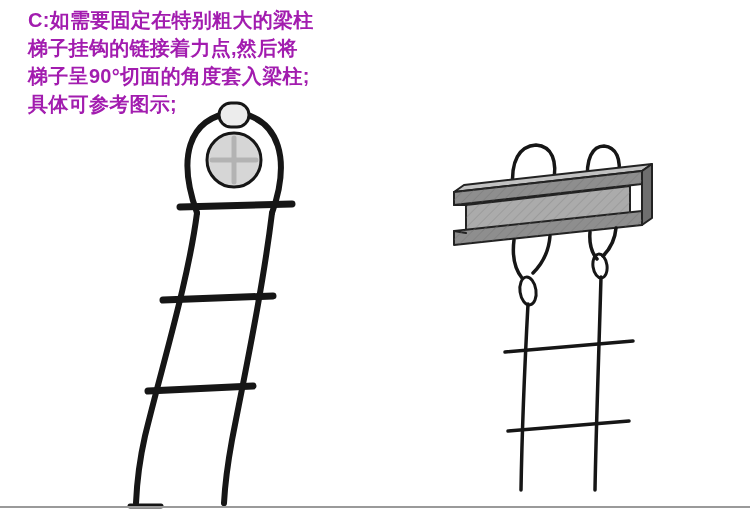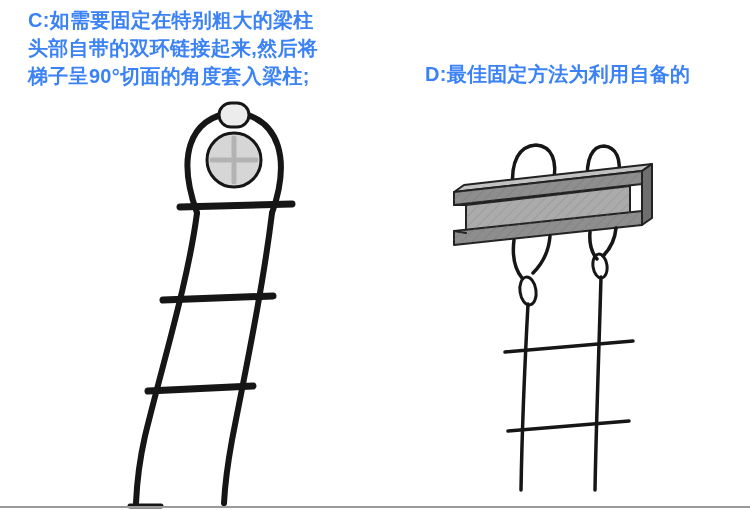--- a/index.html
+++ b/index.html
@@ -11,21 +11,21 @@
   .page {
     position: relative;
     width: 750px;
     height: 510px;
     background: #ffffff;
     overflow: hidden;
   }
   .text-block {
     position: absolute;
     font-weight: 700;
-    color: #3b82f6;
+    color: #a21caf;
     letter-spacing: 0.3px;
     white-space: nowrap;
   }
   .text-block .line {
     display: block;
   }
   .text-c {
     left: 28px;
     top: 6px;
     font-size: 20px;
@@ -53,26 +53,26 @@
     background: #9a9a9a;
   }
 </style>
 </head>
 <body>
 
 <div class="page">
 
   <div class="text-block text-c">
     <span class="line">C:如需要固定在特别粗大的梁柱</span>
-    <span class="line">头部自带的双环链接起来,然后将</span>
+    <span class="line">梯子挂钩的链接着力点,然后将</span>
     <span class="line">梯子呈90°切面的角度套入梁柱;</span>
+    <span class="line">具体可参考图示;</span>
   </div>
 
   <div class="text-block text-d">
-    <span class="line">D:最佳固定方法为利用自备的</span>
   </div>
 
   <svg class="figures" viewBox="0 0 750 510" width="750" height="510" aria-hidden="true">
 
     <defs>
       <pattern id="hatch" width="7" height="7" patternUnits="userSpaceOnUse" patternTransform="rotate(45)">
         <line x1="0" y1="0" x2="0" y2="7" stroke="#6e6e6e" stroke-width="2"></line>
       </pattern>
     </defs>
 

